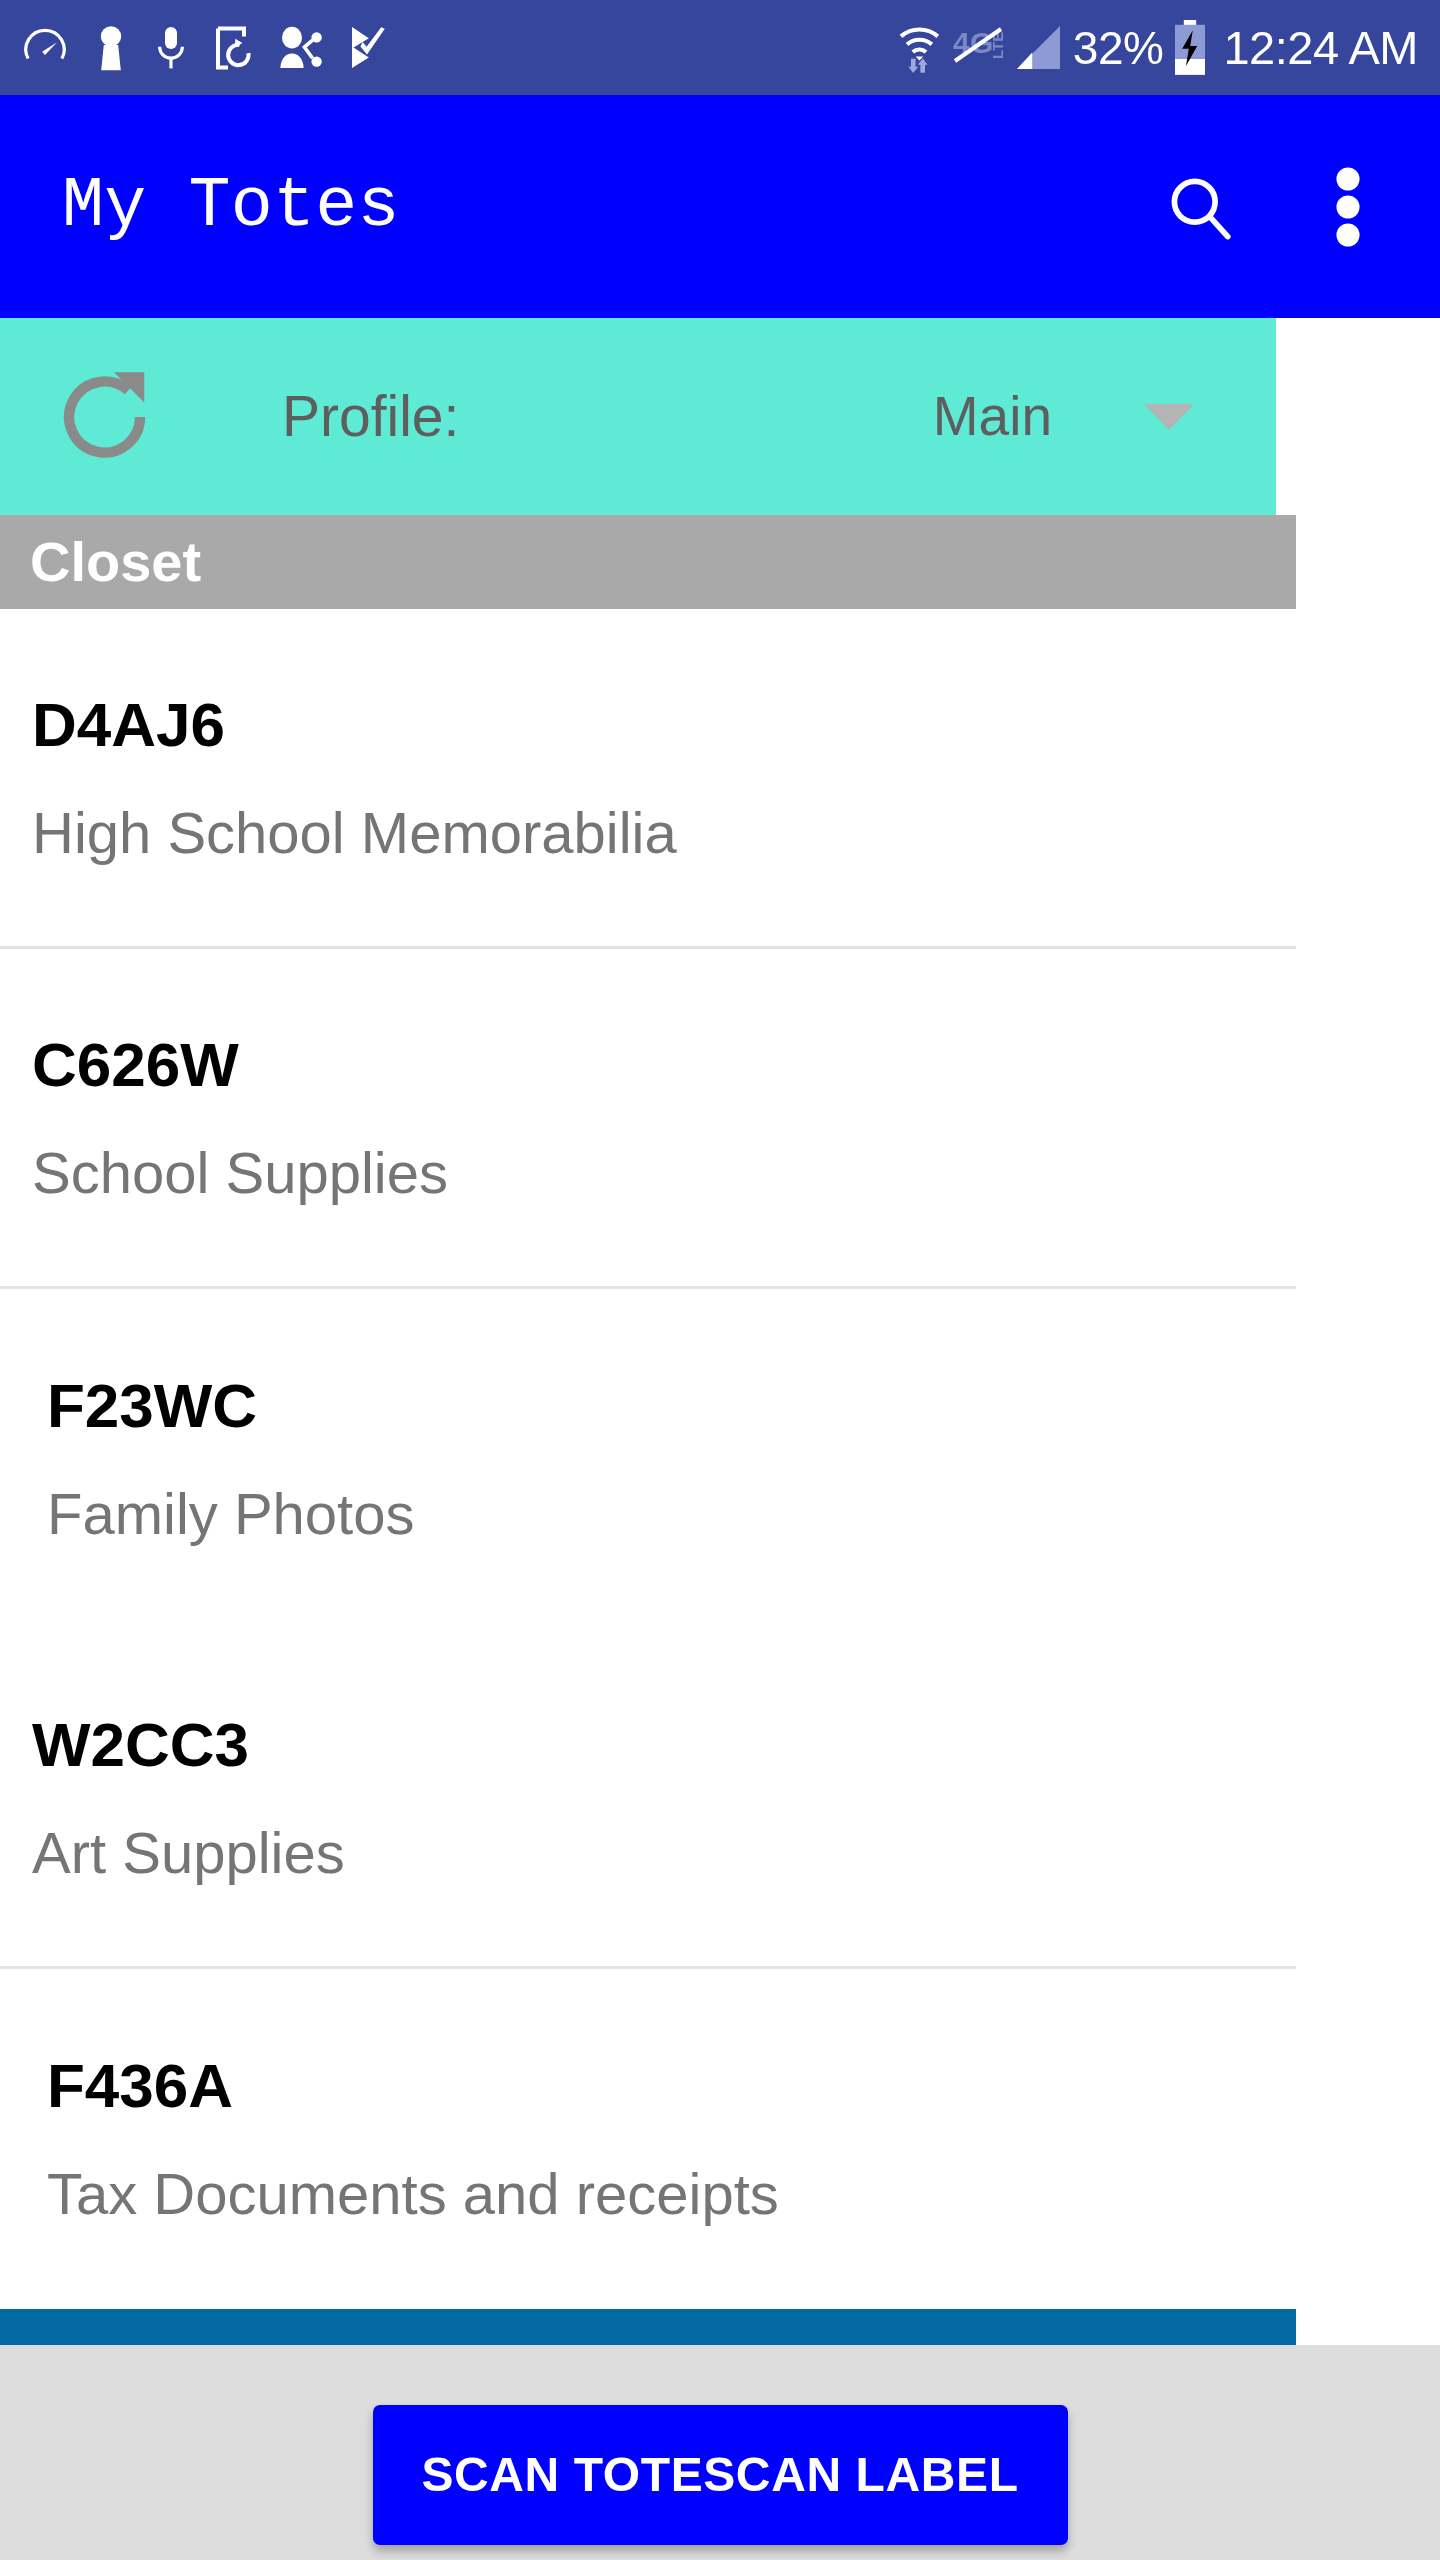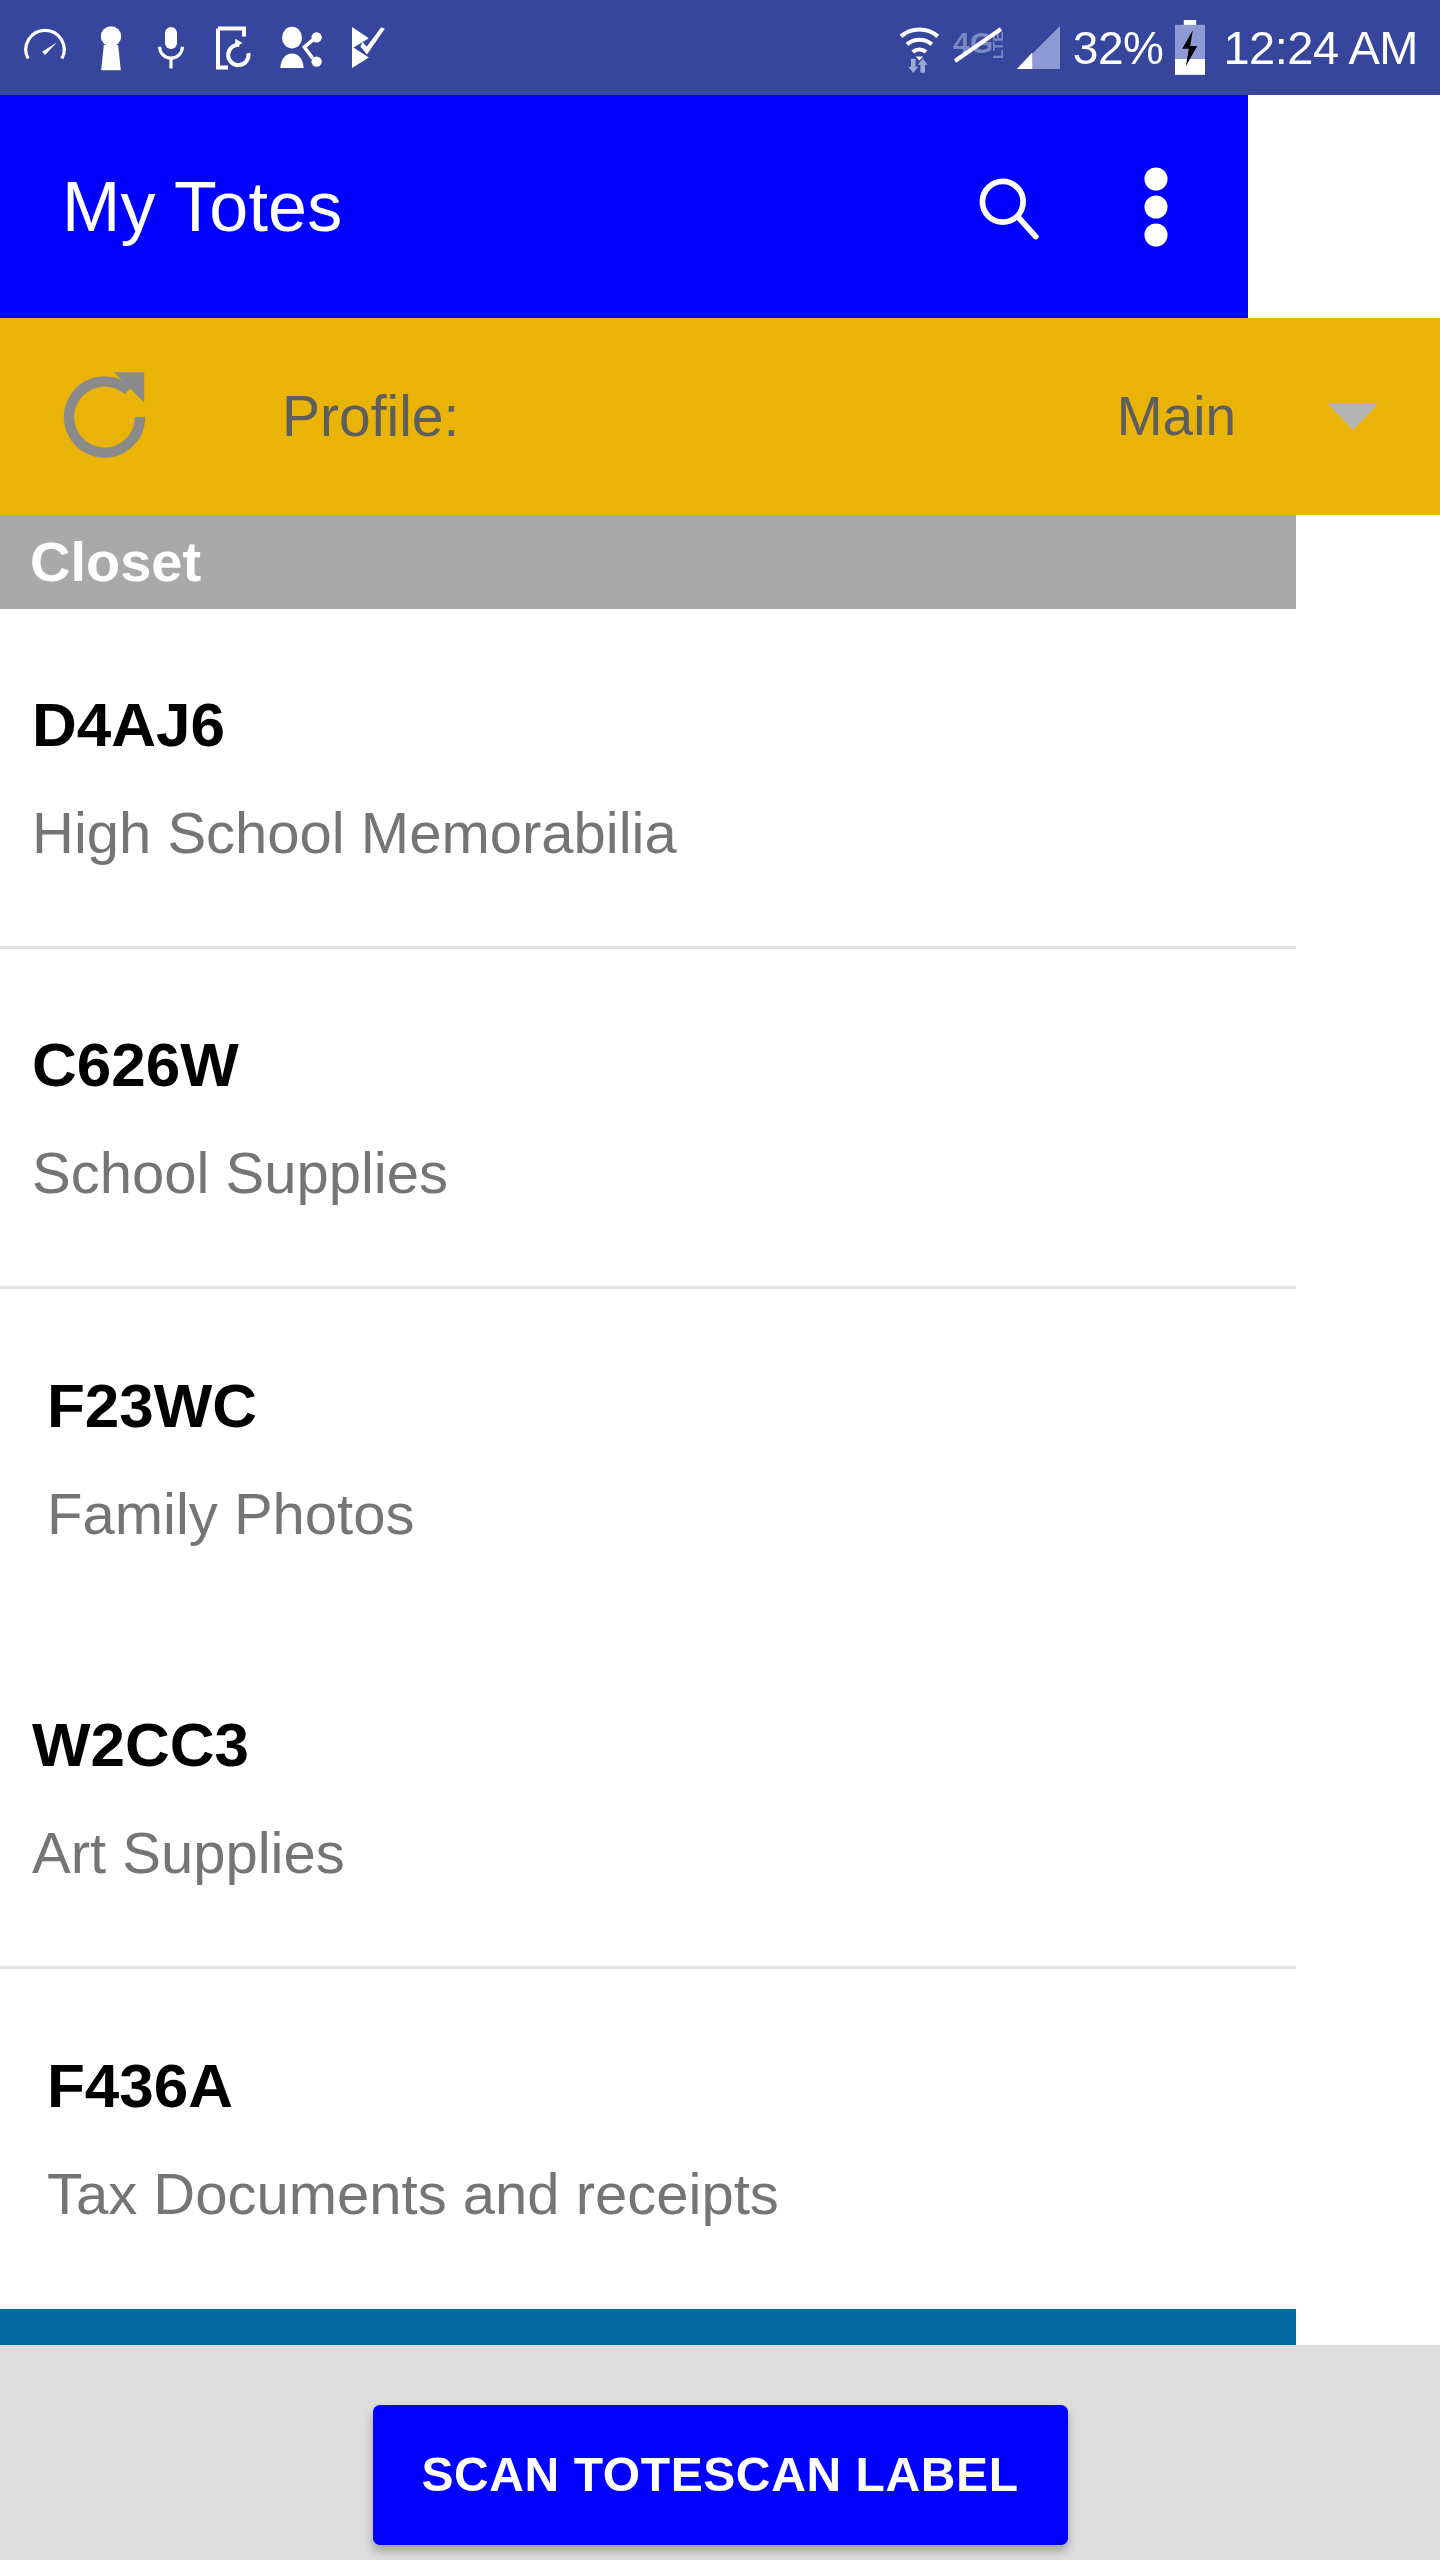--- a/index.html
+++ b/index.html
@@ -57,27 +57,28 @@
     letter-spacing: -0.5px;
     line-height: 1;
     white-space: nowrap;
     margin-left: 6px;
   }
 
   
   .app-bar {
     position: absolute;
     left: 0; top: 95px;
-    width: 1248px;
+    width: 1440px;
     height: 223px;
     background: #0000ff;
     display: flex;
     align-items: center;
     box-sizing: border-box;
     padding: 0 44px 0 62px;
+    font-family: Liberation Mono, monospace;
   }
   .app-title {
     color: #ffffff;
     font-size: 70px;
     font-weight: 500;
     line-height: 1;
     letter-spacing: 0.2px;
     flex: 1;
     white-space: nowrap;
   }
@@ -92,27 +93,27 @@
     display: flex;
     align-items: center;
     justify-content: center;
     flex: none;
   }
 
   
   .profile-row {
     position: absolute;
     left: 0; top: 318px;
-    width: 1440px;
+    width: 1276px;
     height: 197px;
-    background: #eab308;
-    display: flex;
-    align-items: center;
-    box-sizing: border-box;
-    padding: 0 20px 0 46px;
+    background: #5eead4;
+    display: flex;
+    align-items: center;
+    box-sizing: border-box;
+    padding: 0 40px 0 46px;
   }
   .refresh-wrap {
     width: 120px;
     height: 120px;
     display: flex;
     align-items: center;
     justify-content: center;
     flex: none;
   }
   .profile-label {

